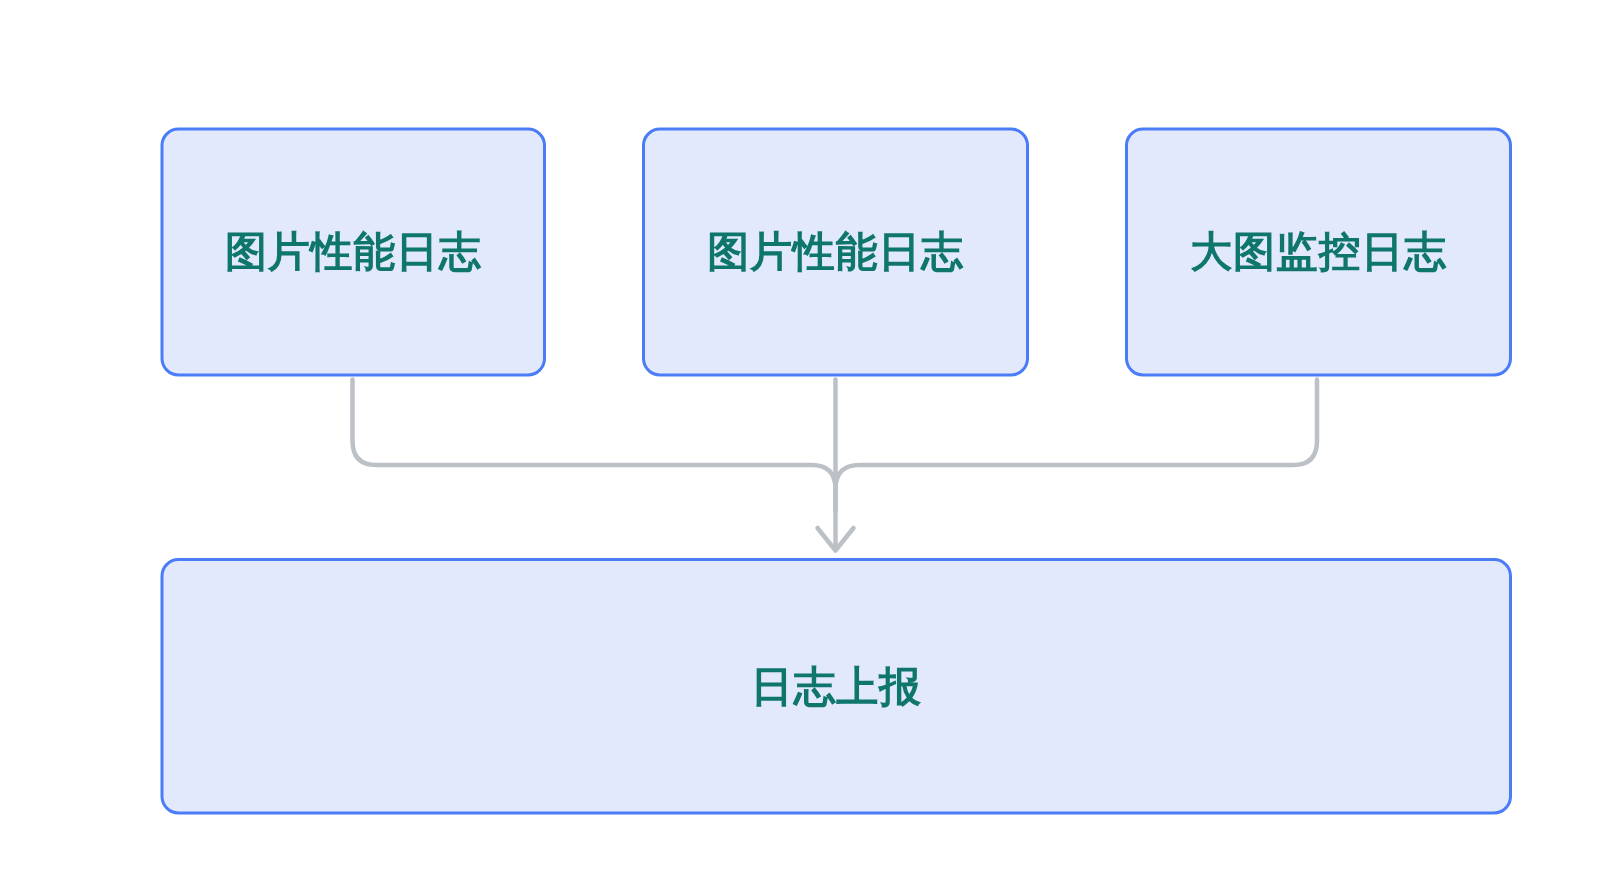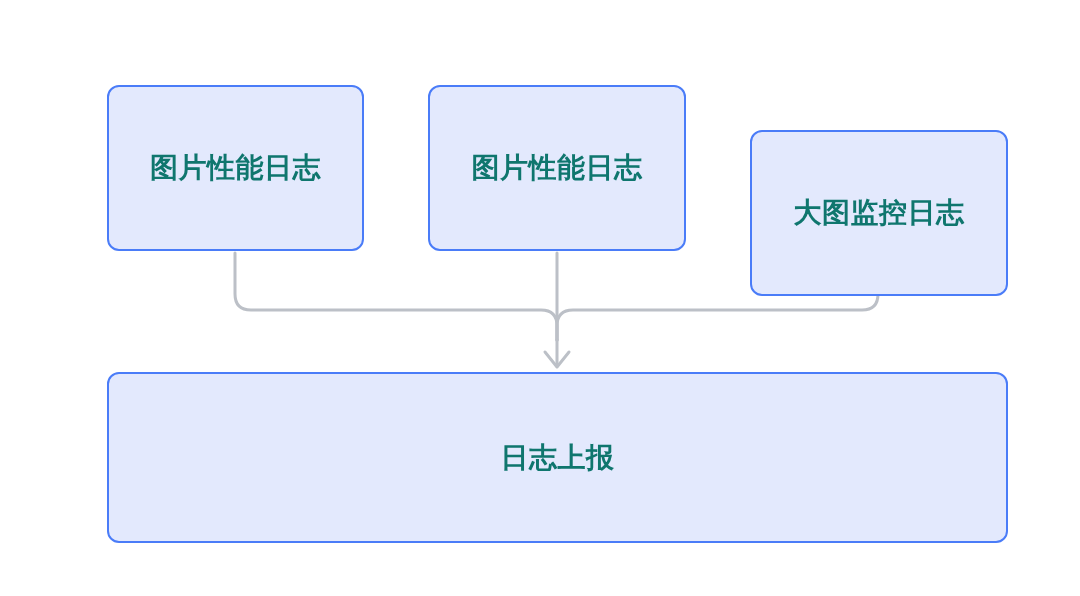--- a/index.html
+++ b/index.html
@@ -40,21 +40,21 @@
   .node-label {
     font-size: 28px;
     line-height: 1.2;
     color: #0f766e;
     letter-spacing: 0.5px;
     white-space: nowrap;
     font-weight: 700;
   }
   #node-source-1 { left: 107px;  top: 85px;  width: 257px; height: 166px; }
   #node-source-2 { left: 428px;  top: 85px;  width: 258px; height: 166px; }
-  #node-source-3 { left: 750px;  top: 85px;  width: 258px; height: 166px; margin-top: 45px; }
+  #node-source-3 { left: 750px;  top: 85px;  width: 258px; height: 166px; }
   #node-target   { left: 107px;  top: 372px; width: 901px; height: 171px; text-align: right; }
 </style>
 </head>
 <body>
 
 <div id="diagram-canvas">
 
   <svg class="connector-layer" viewBox="0 0 1080 596" width="1080" height="596" aria-hidden="true">
     <g fill="none" stroke="#bcc0c7" stroke-width="3" stroke-linecap="round" stroke-linejoin="round">
 

